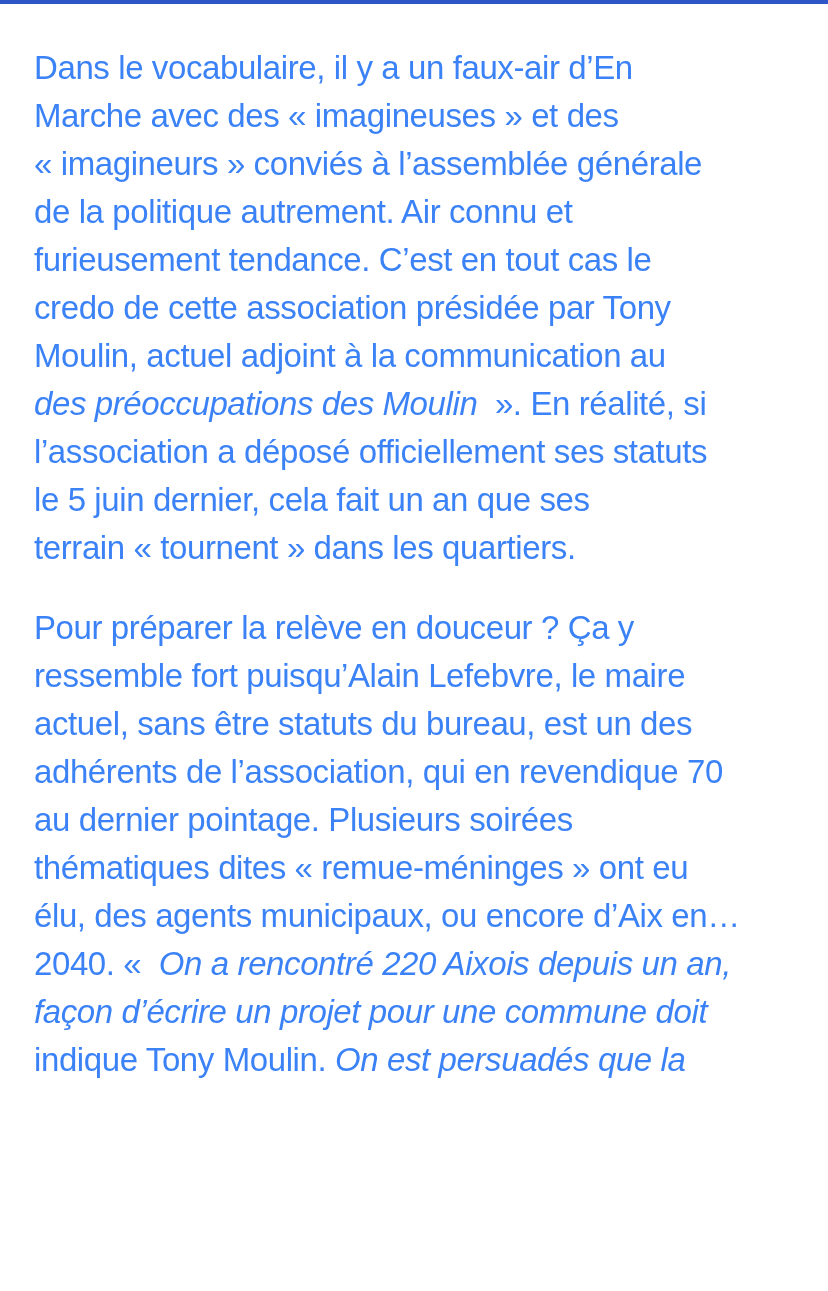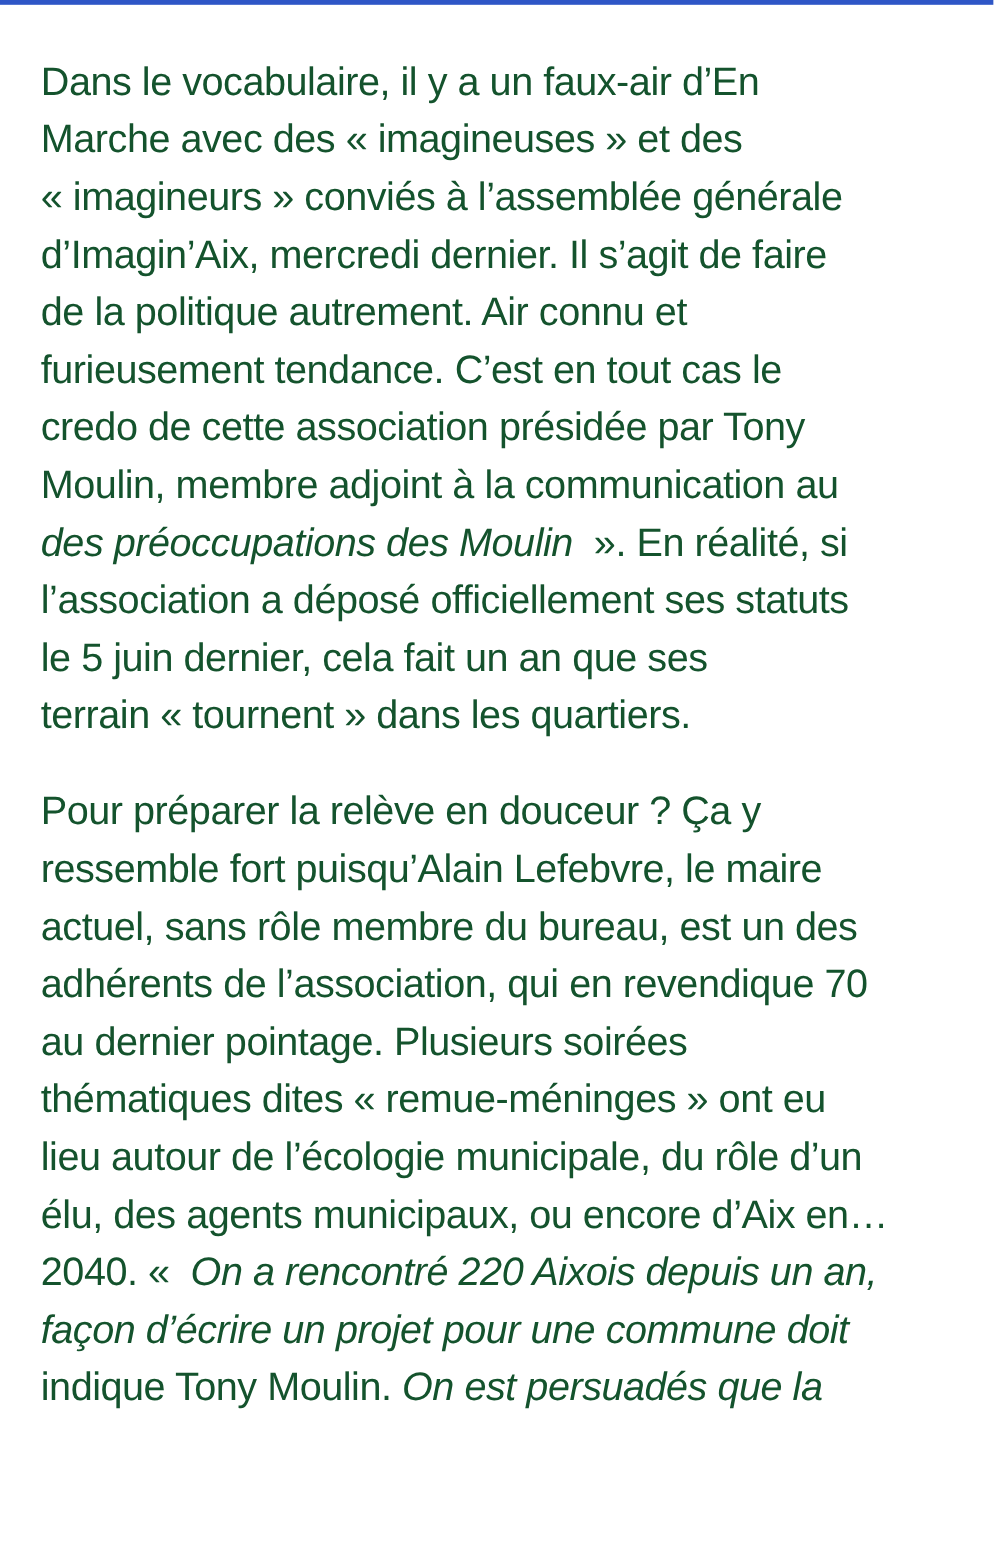--- a/index.html
+++ b/index.html
@@ -41,42 +41,40 @@
   }
   .text-line em {
     font-style: italic;
   }
 </style>
 </head>
 <body>
 
 <div class="page">
   <div class="accent-bar" style="background: rgb(46, 86, 198);"></div>
-  <div class="article" id="article" style="color: #14532d;">
+  <div class="article" id="article" style="color: #3b82f6;">
       <div class="paragraph">
         <div class="text-line"><span>Dans le vocabulaire, il y a un faux-air d’En</span></div>
         <div class="text-line"><span>Marche avec des « imagineuses » et des</span></div>
         <div class="text-line"><span>« imagineurs » conviés à l’assemblée générale</span></div>
-        <div class="text-line"><span>d’Imagin’Aix, mercredi dernier. Il s’agit de faire</span></div>
         <div class="text-line"><span>de la politique autrement. Air connu et</span></div>
         <div class="text-line"><span>furieusement tendance. C’est en tout cas le</span></div>
         <div class="text-line"><span>credo de cette association présidée par Tony</span></div>
-        <div class="text-line"><span>Moulin, membre adjoint à la communication au</span></div>
+        <div class="text-line"><span>Moulin, actuel adjoint à la communication au</span></div>
         <div class="text-line"><em>des préoccupations des Moulin </em><span> ». En réalité, si</span></div>
         <div class="text-line"><span>l’association a déposé officiellement ses statuts</span></div>
         <div class="text-line"><span>le 5 juin dernier, cela fait un an que ses</span></div>
         <div class="text-line"><span>terrain « tournent » dans les quartiers.</span></div>
       </div>
       <div class="paragraph">
         <div class="text-line"><span>Pour préparer la relève en douceur ? Ça y</span></div>
         <div class="text-line"><span>ressemble fort puisqu’Alain Lefebvre, le maire</span></div>
-        <div class="text-line"><span>actuel, sans rôle membre du bureau, est un des</span></div>
+        <div class="text-line"><span>actuel, sans être statuts du bureau, est un des</span></div>
         <div class="text-line"><span>adhérents de l’association, qui en revendique 70</span></div>
         <div class="text-line"><span>au dernier pointage. Plusieurs soirées</span></div>
         <div class="text-line"><span>thématiques dites « remue-méninges » ont eu</span></div>
-        <div class="text-line"><span>lieu autour de l’écologie municipale, du rôle d’un</span></div>
         <div class="text-line"><span>élu, des agents municipaux, ou encore d’Aix en…</span></div>
         <div class="text-line"><span>2040. « </span><em> On a rencontré 220 Aixois depuis un an,</em></div>
         <div class="text-line"><em>façon d’écrire un projet pour une commune doit</em></div>
         <div class="text-line"><span>indique Tony Moulin. </span><em>On est persuadés que la</em></div>
       </div>
     </div>
 </div>
 
 </body></html>

